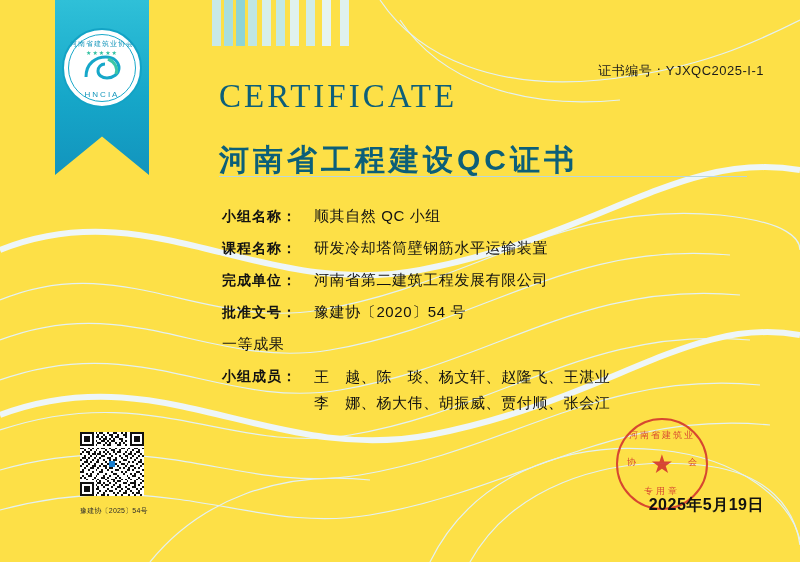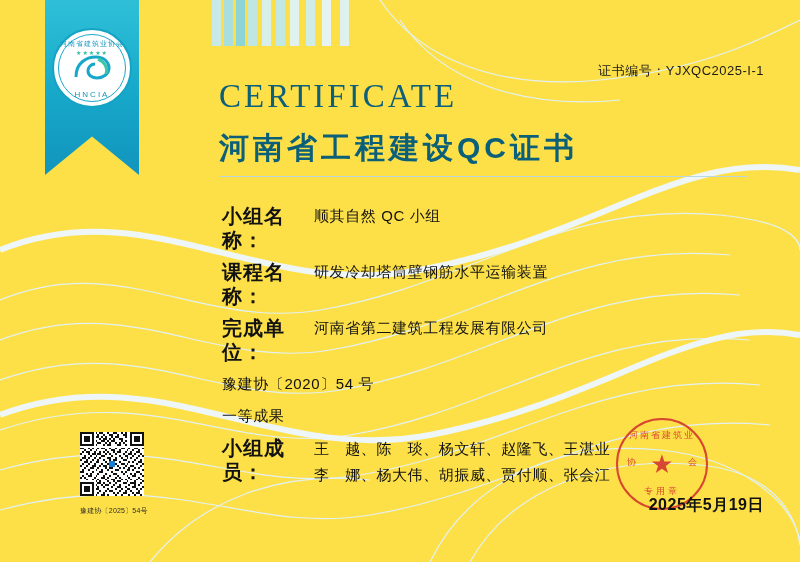--- a/index.html
+++ b/index.html
@@ -40,21 +40,21 @@
   
   .swirls {
     position: absolute;
     inset: 0;
     pointer-events: none;
   }
 
   
   .ribbon {
     position: absolute;
-    left: 45px;
+    left: 55px;
     top: 0;
     width: 94px;
     height: 200px;
     padding-left: 40px;
   }
   .ribbon .band {
     position: absolute;
     left: 0;
     top: 0;
     width: 94px;
@@ -127,21 +127,21 @@
     top: 78px;
     font-size: 33px;
     letter-spacing: 3px;
     color: #0d5f7a;
     font-family: "Liberation Serif", serif;
     font-weight: normal;
   }
   .title-cn {
     position: absolute;
     left: 219px;
-    top: 128px;
+    top: 140px;
     font-size: 30px;
     letter-spacing: 4px;
     color: #0b5f79;
     font-weight: bold;
     white-space: nowrap;
   }
   .title-rule {
     position: absolute;
     left: 219px;
     top: 176px;
@@ -159,21 +159,21 @@
   }
   .field-row {
     display: flex;
     align-items: flex-start;
     margin-bottom: 8px;
     min-height: 24px;
   }
   .field-label {
     width: 92px;
     flex: 0 0 92px;
-    font-size: 20px;
+    font-size: 14px;
     font-weight: bold;
     color: #121212;
     letter-spacing: 1px;
     line-height: 24px;
   }
   .field-value {
     font-size: 15px;
     color: #111111;
     letter-spacing: 0.6px;
     line-height: 24px;
@@ -339,20 +339,21 @@
     </div>
     <div class="field-row">
       <div class="field-label">课程名称：</div>
       <div class="field-value">研发冷却塔筒壁钢筋水平运输装置</div>
     </div>
     <div class="field-row">
       <div class="field-label">完成单位：</div>
       <div class="field-value">河南省第二建筑工程发展有限公司</div>
     </div>
     <div class="field-row">
+      <div class="field-label">批准文号：</div>
       <div class="field-value">豫建协〔2020〕54 号</div>
     </div>
     <div class="field-row">
       <div class="field-value">一等成果</div>
     </div>
     <div class="field-row">
       <div class="field-label">小组成员：</div>
       <div class="members">
         <div class="line">王　越、陈　琰、杨文轩、赵隆飞、王湛业</div>
         <div class="line">李　娜、杨大伟、胡振威、贾付顺、张会江</div>

